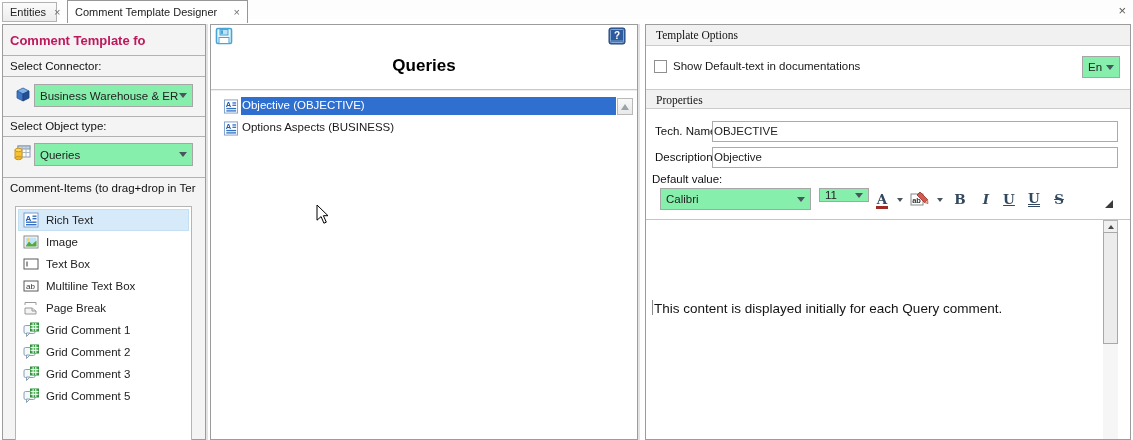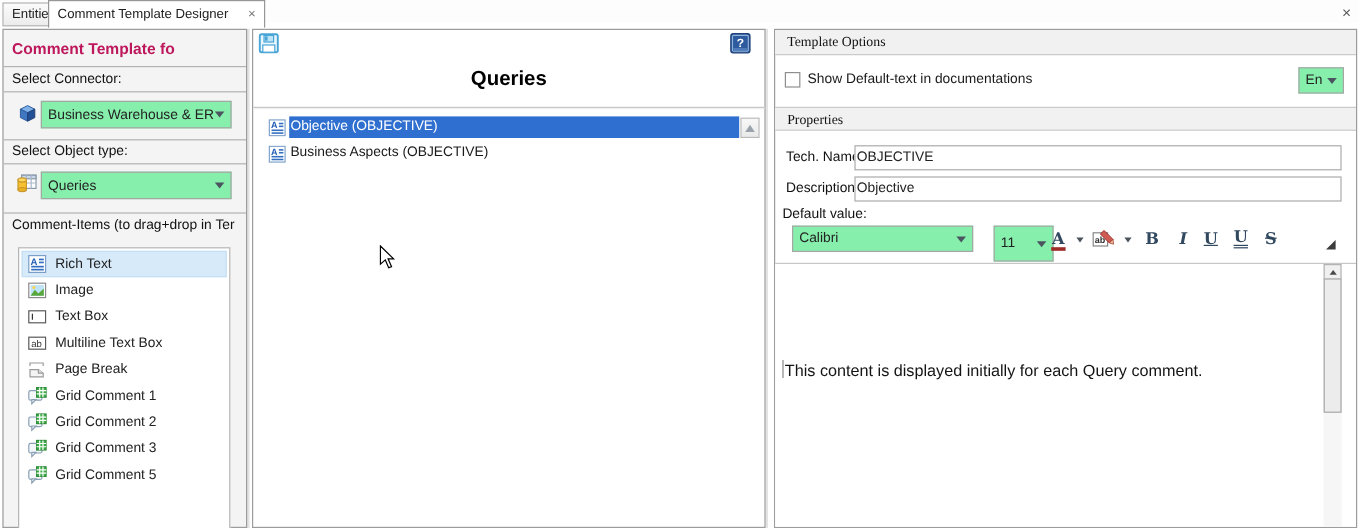--- a/index.html
+++ b/index.html
@@ -8,21 +8,21 @@
     position:relative; width:1133px; height:440px; overflow:hidden;
     background:#ffffff; font-family:"Liberation Sans", sans-serif;
     color:#1a1a1a; font-size:11.5px;
   }
   
   .tabbar { position:absolute; left:0; top:0; right:0; height:19px; background:#fdfdfd; }
   .tab { position:absolute; display:flex; align-items:center; justify-content:space-between;
          padding:0 7px; font-size:11px; color:#222; }
   .tab.inactive { left:2px; top:2px; width:55px; height:20px;
          background:linear-gradient(#fbfbfb,#ececec); border:1px solid #b2b2b2; }
-  .tab.active { left:40px; top:0; width:181px; height:23px; background:#fff;
+  .tab.active { left:67px; top:0; width:181px; height:23px; background:#fff;
          border:1px solid #979797; border-bottom:none; z-index:2;justify-content:space-between; }
   .tab-close { color:#707070; font-size:11px; margin-left:8px; cursor:default; }
   .bar-close { position:absolute; right:7px; top:3px; color:#5a5a5a; font-size:13px; }
 
   .panel { position:absolute; top:24px; height:416px; border:1px solid #9c9c9c; background:#fff; }
 
   
   .left-panel { left:2px; width:204px; background:#f4f4f4; box-shadow:2px 0 0 #e3e3e3; }
   .lp-title { position:absolute; left:7px; top:8px; right:2px; font-size:13px; font-weight:bold;
               color:#be185d; white-space:nowrap; overflow:hidden; }
@@ -69,21 +69,21 @@
   .band.t1 { top:0; height:21px; }
   .band.t2 { top:64px; height:20px; border-top:1px solid #cbcbcb; }
   .checkbox { position:absolute; left:8px; top:35px; width:13px; height:13px;
               background:#fff; border:1px solid #8f8f8f; }
   .cb-label { position:absolute; left:27px; top:35px; font-size:11.5px; }
   .combo.en { left:436px; top:31px; width:38px; height:22px; }
   .fld-label { position:absolute; font-size:11.5px; color:#111; }
   .input { position:absolute; background:#fff; border:1px solid #ababab; font-size:11.5px;
            color:#222; padding:3px 0 0 1px; height:21px; }
   .combo.font { left:14px; top:163px; width:151px; height:22px; }
-  .combo.size { left:182px; top:163px; width:50px; height:30px; }
+  .combo.size { left:173px; top:163px; width:50px; height:14px; }
   .fmt-btn { position:absolute; top:163px; width:22px; height:22px; display:flex;
              align-items:center; justify-content:center;
              font-family:"DejaVu Serif", serif; font-weight:bold; font-size:13.5px; color:#31485f; }
   .fmt-caret { position:absolute; top:173px; width:0; height:0;
                border-left:3.5px solid transparent; border-right:3.5px solid transparent;
                border-top:4px solid #4a5560; }
   .fc-stack { position:relative; display:inline-block; line-height:13px; }
   .fc-stack .bar { position:absolute; left:-1px; right:-1px; bottom:-3px; height:2.5px; background:#9c2c25; }
   .u-l { text-decoration:underline; }
   .uu-l { border-bottom:3px double #31485f; line-height:12px; }
@@ -313,21 +313,21 @@
       <span class="ico15">
         <svg width="16" height="15" viewBox="0 0 16 16">
             <rect x="1" y="1" width="14" height="14" fill="#fff" stroke="#7a9ec9"></rect>
             <text x="2.5" y="8.5" font-size="8" font-weight="bold" fill="#1f5bb5">A</text>
             <rect x="9.5" y="3.5" width="4" height="1.4" fill="#336fc0"></rect>
             <rect x="9.5" y="6" width="4" height="1.4" fill="#336fc0"></rect>
             <rect x="3" y="9.5" width="10.5" height="1.4" fill="#336fc0"></rect>
             <rect x="3" y="12" width="10.5" height="1.4" fill="#336fc0"></rect>
           </svg>
       </span>
-      <span class="hl">Business Aspects (OBJECTIVE)</span>
+      <span class="hl">Options Aspects (BUSINESS)</span>
     </div>
 
     <div class="scroll-btn">
       <span class="tri-up-grey"></span>
     </div>
 
     <span class="mouse-cursor">
       <svg width="14" height="21" viewBox="0 0 14 21">
         <polygon points="1,1 1,16.2 5.1,12.6 7.9,19.2 10.3,18.2 7.4,11.7 12,11.7" fill="#fff" stroke="#000" stroke-width="1"></polygon>
       </svg>

